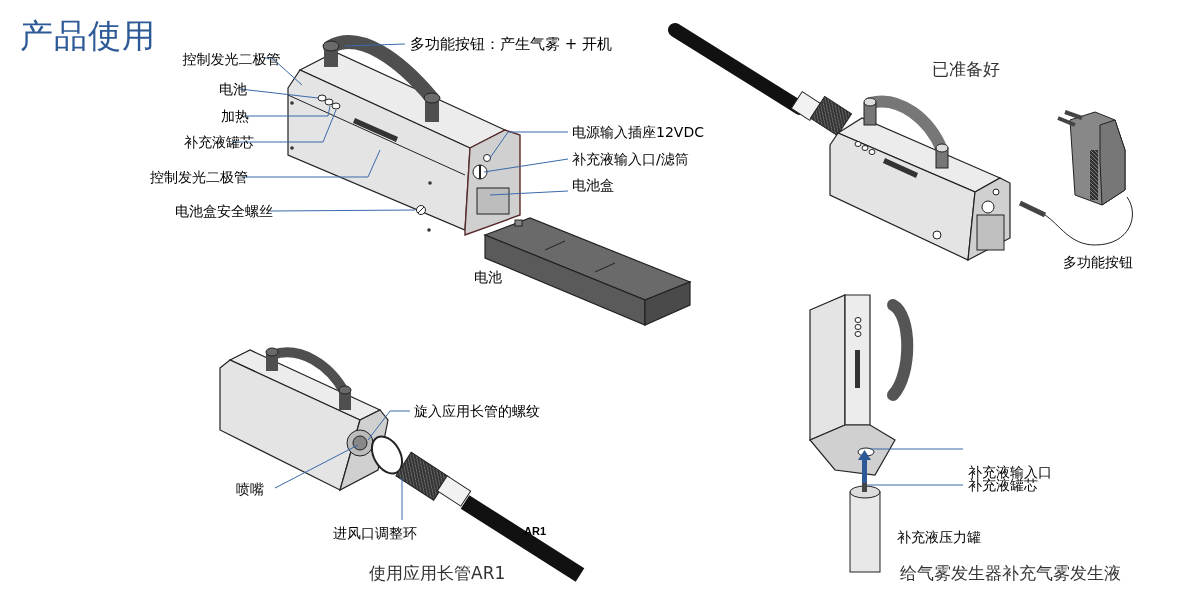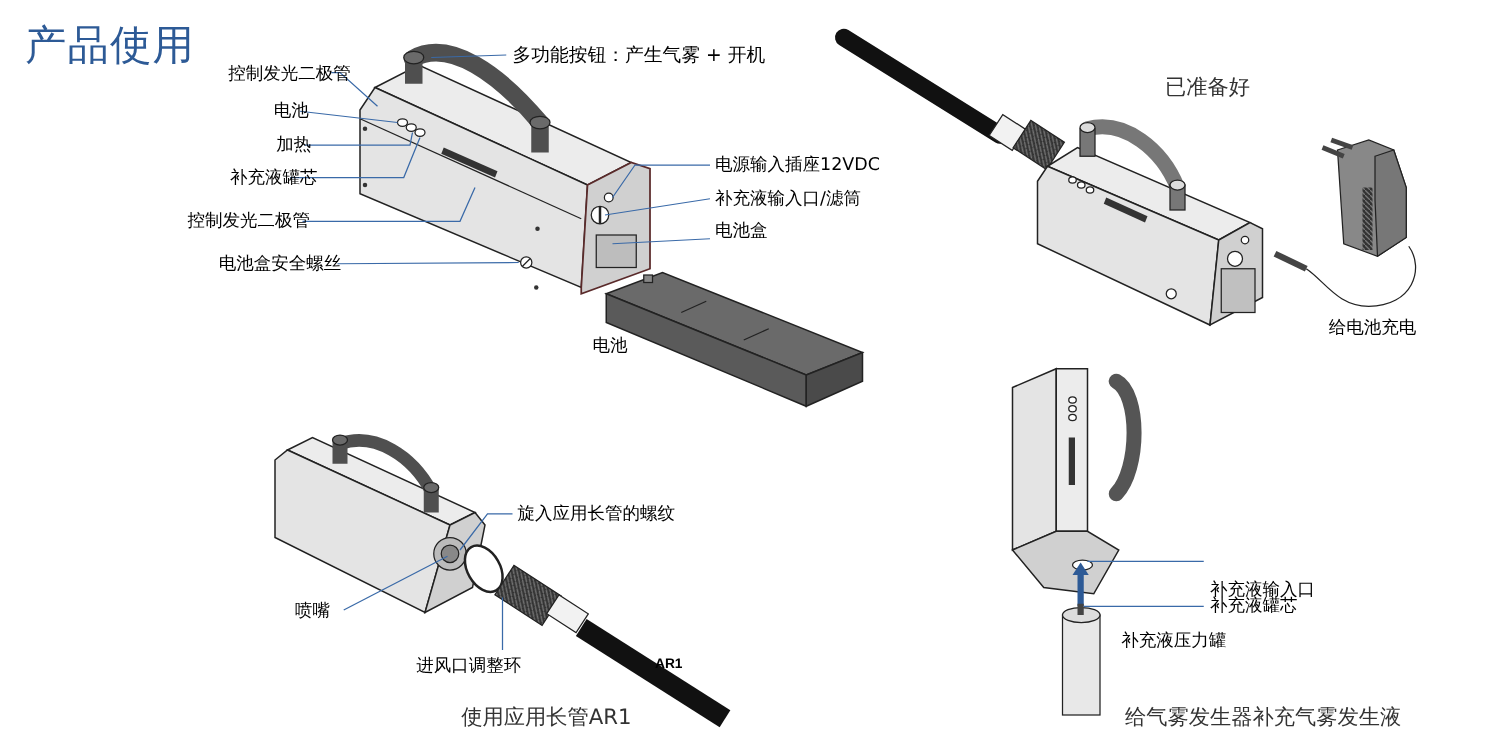--- a/index.html
+++ b/index.html
@@ -170,24 +170,24 @@
 <div class="lbl lbl-r" style="left:130px;top:133px;width:98px;">补充液罐芯</div>
 <div class="lbl lbl-r" style="left:80px;top:168px;width:158px;">控制发光二极管</div>
 <div class="lbl lbl-r" style="left:100px;top:202px;width:168px;">电池盒安全螺丝</div>
 <div class="lbl" style="left:410px;top:35px;font-size:15px;">多功能按钮：产生气雾 + 开机</div>
 <div class="lbl" style="left:572px;top:123px;">电源输入插座12VDC</div>
 <div class="lbl" style="left:572px;top:150px;">补充液输入口/滤筒</div>
 <div class="lbl" style="left:572px;top:176px;">电池盒</div>
 <div class="lbl" style="left:474px;top:268px;">电池</div>
 
 <div class="cap" style="left:932px;top:58px;">已准备好</div>
-<div class="lbl" style="left:1063px;top:253px;">给电池充电</div>
+<div class="lbl" style="left:1063px;top:253px;">多功能按钮</div>
 
 <div class="lbl" style="left:414px;top:402px;">旋入应用长管的螺纹</div>
 <div class="lbl" style="left:236px;top:480px;">喷嘴</div>
 <div class="lbl" style="left:333px;top:524px;">进风口调整环</div>
 <div class="lbl small" style="left:524px;top:522px;">AR1</div>
 <div class="cap" style="left:327px;top:562px;margin-left:42px;">使用应用长管AR1</div>
 
 <div class="lbl" style="left:968px;top:463px;">补充液输入口</div>
 <div class="lbl" style="left:968px;top:476px;">补充液罐芯</div>
-<div class="lbl" style="left:897px;top:504px;">补充液压力罐</div>
+<div class="lbl" style="left:897px;top:528px;">补充液压力罐</div>
 <div class="cap" style="left:900px;top:562px;">给气雾发生器补充气雾发生液</div>
 
 </body></html>

